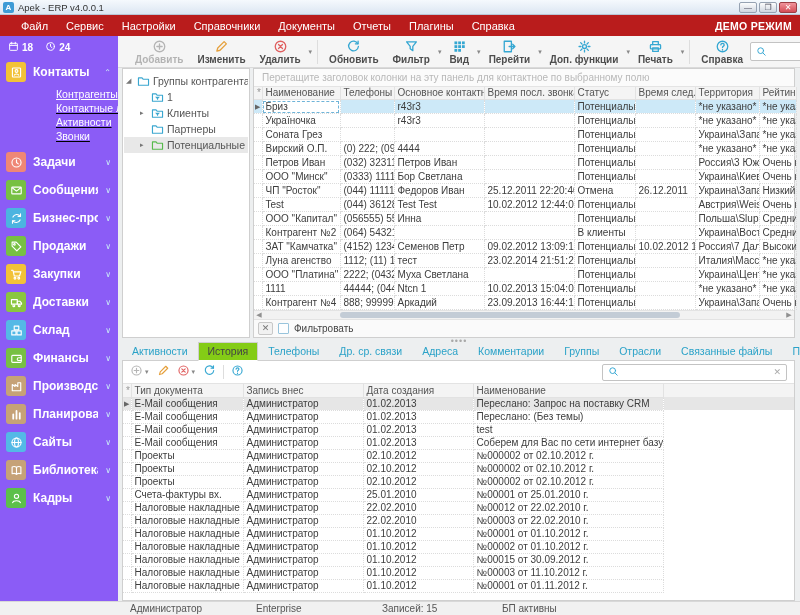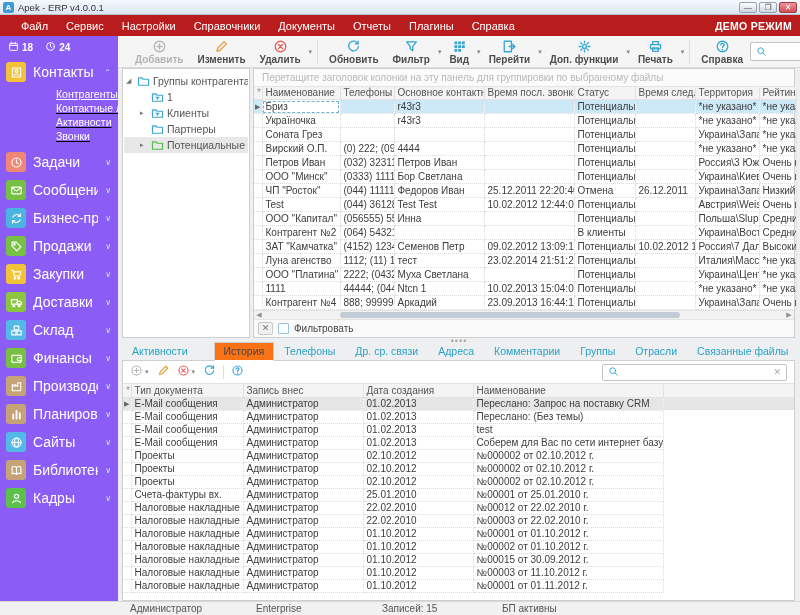--- a/index.html
+++ b/index.html
@@ -25,21 +25,21 @@
 
   
   .body { display:flex; height:565px; }
 
   
   .sidebar { width:118px; flex:none; background:#8b5cf6; overflow:hidden; }
   .counters { height:22px; display:flex; align-items:center; gap:12px; padding:0 8px; color:#fff; }
   .counter { display:flex; align-items:center; gap:3px; font-size:10px; font-weight:bold; }
   .section { display:flex; align-items:center; gap:7px; padding:4px 5px 4px 6px; height:28px; cursor:default; }
   .sicon { width:20px; height:20px; border-radius:3px; flex:none; display:flex; align-items:center; justify-content:center; color:#fff; }
-  .slabel { color:#fff; font-size:14px; font-weight:normal; flex:1; white-space:nowrap; overflow:hidden; }
+  .slabel { color:#fff; font-size:12px; font-weight:bold; flex:1; white-space:nowrap; overflow:hidden; }
   .chev { color:#c9ecf6; font-size:8px; margin-right:2px; }
   .subitems { padding:1px 0 5px 56px;text-decoration:underline; }
   .subitem { color:#fff; font-size:10.5px; line-height:14px; white-space:nowrap; }
   .subitem.active { text-decoration:underline; }
 
   
   .content { flex:1; display:flex; flex-direction:column; background:#edeff0; min-width:0; }
   .toolbar { height:32px; background:#f5f5f5; border-bottom:1px solid #dadada; display:flex; align-items:stretch; padding:1px 6px 0 10px; }
   .tool { display:flex; flex-direction:column; align-items:center; justify-content:center; padding:0 7px; gap:0;font-weight:bold; }
   .ticon { height:15px; display:flex; align-items:center; }
@@ -88,21 +88,21 @@
           line-height:11px; text-align:center; border-radius:2px; }
   .cb { width:11px; height:11px; border:1px solid #98c4dc; background:#fdfeff; border-radius:1px; }
 
   .splitter-h { height:5px; display:flex; align-items:center; justify-content:center; color:#a9a9a9;
                 font-size:9px; line-height:4px; letter-spacing:1px; }
 
   
   .bottom-wrap { flex:1; display:flex; flex-direction:column; padding:0 5px 0 4px; min-height:0; }
   .tabs { height:18px; display:flex; align-items:flex-end; }
   .tab { font-size:10.5px; color:#2aa2c8; padding:2px 9px 3px; border:1px solid transparent; white-space:nowrap; }
-  .tab.active { background:#f97316; color:#444; border-color:#cfcfcf; border-bottom-color:#fff; position:relative; z-index:2;margin-left:16px; }
+  .tab.active { background:#84cc16; color:#444; border-color:#cfcfcf; border-bottom-color:#fff; position:relative; z-index:2; }
   .bpanel { flex:1; background:#fff; border:1px solid #cfcfcf; margin-top:-1px; display:flex; flex-direction:column; min-height:0; }
   .btoolbar { height:22px; display:flex; align-items:center; gap:7px; padding:0 7px; flex:none; }
   .bicon { display:flex; align-items:center; gap:1px; }
   .bsep { width:1px; height:14px; background:#ddd; }
   .bsearch { margin-left:auto; width:185px; height:17px; background:#fff; border:1px solid #c3c3c3; border-radius:2px;
              display:flex; align-items:center; padding:0 5px; gap:4px; }
   .bsearch input { border:none; outline:none; flex:1; min-width:0; font-size:10px; font-family:inherit; }
   .bgrid-wrap { flex:1; overflow:hidden; border-top:1px solid #e3e3e3; }
   .bgrid td { height:13px; }
 
@@ -482,21 +482,21 @@
                     <path d="M1.8 3.6h4.4l1.3 1.6h6.7v7.4H1.8z"></path>
                   </svg>
                 </span>
                 <span>Потенциальные клиенты</span>
               </div>
             </div>
           <div class="vdots">•<br>•<br>•<br>•</div>
         </div>
 
         <div class="grid-area">
-          <div class="group-hint">Перетащите заголовок колонки на эту панель для группировки по выбранному файлы</div>
+          <div class="group-hint">Перетащите заголовок колонки на эту панель для контактное по выбранному полю</div>
           <table class="grid">
             <colgroup>
                 <col style="width: 8px;">
                 <col style="width: 78px;">
                 <col style="width: 54px;">
                 <col style="width: 90px;">
                 <col style="width: 90px;">
                 <col style="width: 61px;">
                 <col style="width: 60px;">
                 <col style="width: 64px;">

